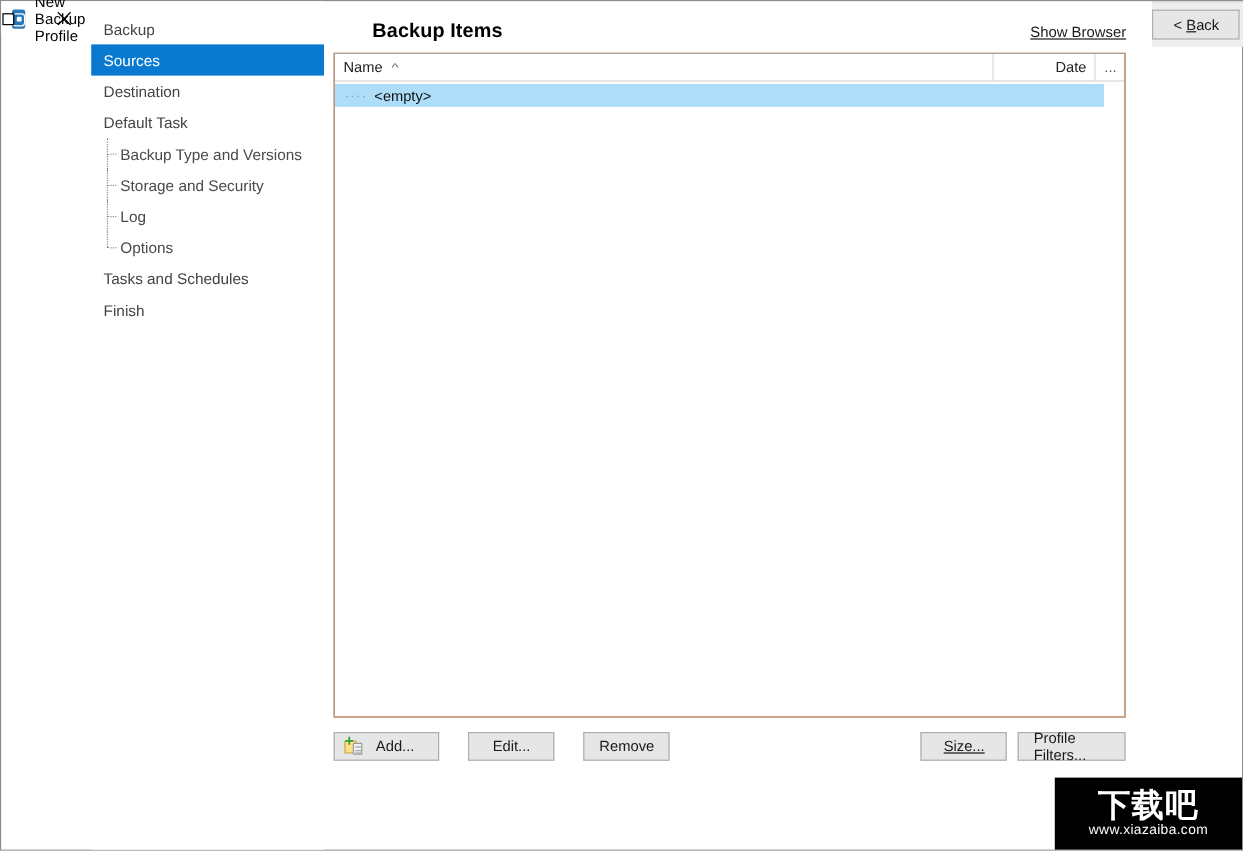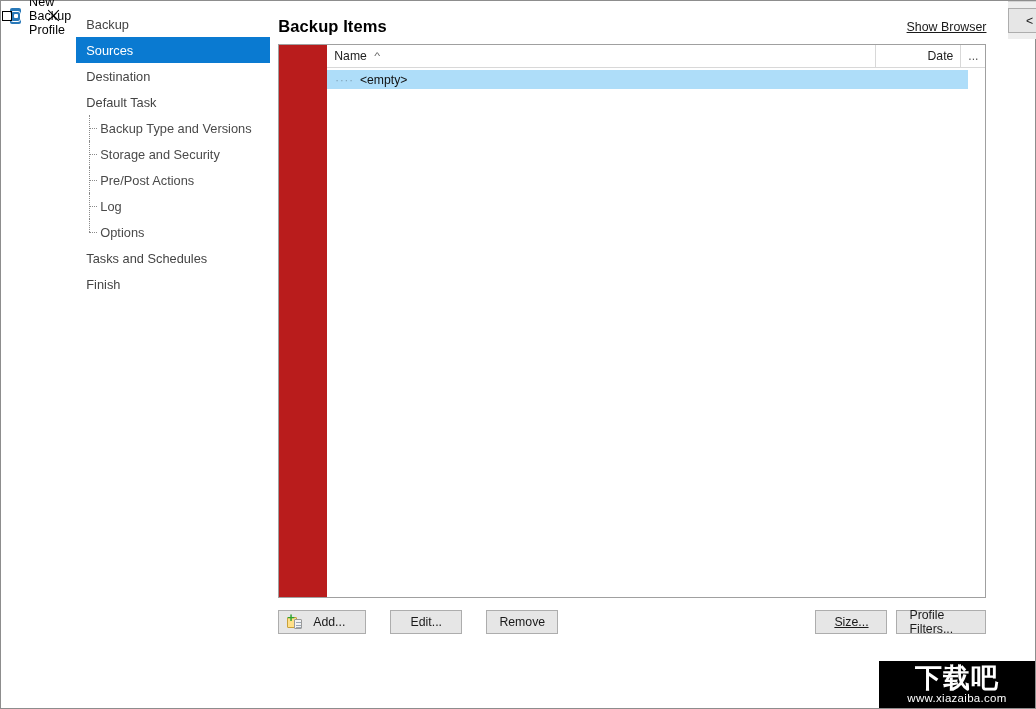--- a/index.html
+++ b/index.html
@@ -119,35 +119,35 @@
     position: relative;
     padding: 0 22px 0 8px;
   }
   .content-head {
     display: flex; align-items: flex-end; justify-content: space-between;
     padding-top: 16px; padding-bottom: 8px;
   }
   .page-title {
     font-size: 16.5px; font-weight: bold; color: #000;
     letter-spacing: .1px;
+    margin-left: 32px;
   }
   .show-browser {
     font-size: 12.4px; color: #1a1a1a;
     text-decoration: underline;
     cursor: pointer;
     padding-bottom: 2px;
   }
 
   .list-panel {
     border: 1px solid #a0a0a0;
-    background: #b91c1c;
+    background: #f97316;
     height: 554px;
     display: flex; flex-direction: column;
     overflow: hidden;
-    padding-left: 48px;
   }
   .list-header {
     display: flex;
     height: 23px; min-height: 23px;
     background: #ffffff;
     border-bottom: 1px solid #d8d8d8;
     font-size: 12.2px;
     color: #222;
   }
   .col {
@@ -247,21 +247,21 @@
     position: relative;
   }
   .btn.nav-btn { width: 73px; height: 25px; }
   .btn.nav-btn + .btn.nav-btn { margin-left: 7px; }
   .accel { text-decoration: underline; }
 
   
   .watermark {
     position: absolute;
     right: 0px; bottom: 0px;
-    width: 156px; height: 47px;
+    width: 156px; height: 60px;
     background: #000000;
     color: #ffffff;
     display: flex; flex-direction: column;
     align-items: center; justify-content: center;
     pointer-events: none;
     z-index: 40;
   }
   .wm-main {
     font-size: 27px; font-weight: bold;
     line-height: 28px;
@@ -313,23 +313,20 @@
         <span>Destination</span>
       </div>
       <div class="nav-item">
         <span>Default Task</span>
       </div>
       <div class="nav-item child">
         <span>Backup Type and Versions</span>
       </div>
       <div class="nav-item child">
         <span>Storage and Security</span>
-      </div>
-      <div class="nav-item child">
-        <span>Pre/Post Actions</span>
       </div>
       <div class="nav-item child">
         <span>Log</span>
       </div>
       <div class="nav-item child last">
         <span>Options</span>
       </div>
       <div class="nav-item">
         <span>Tasks and Schedules</span>
       </div>

